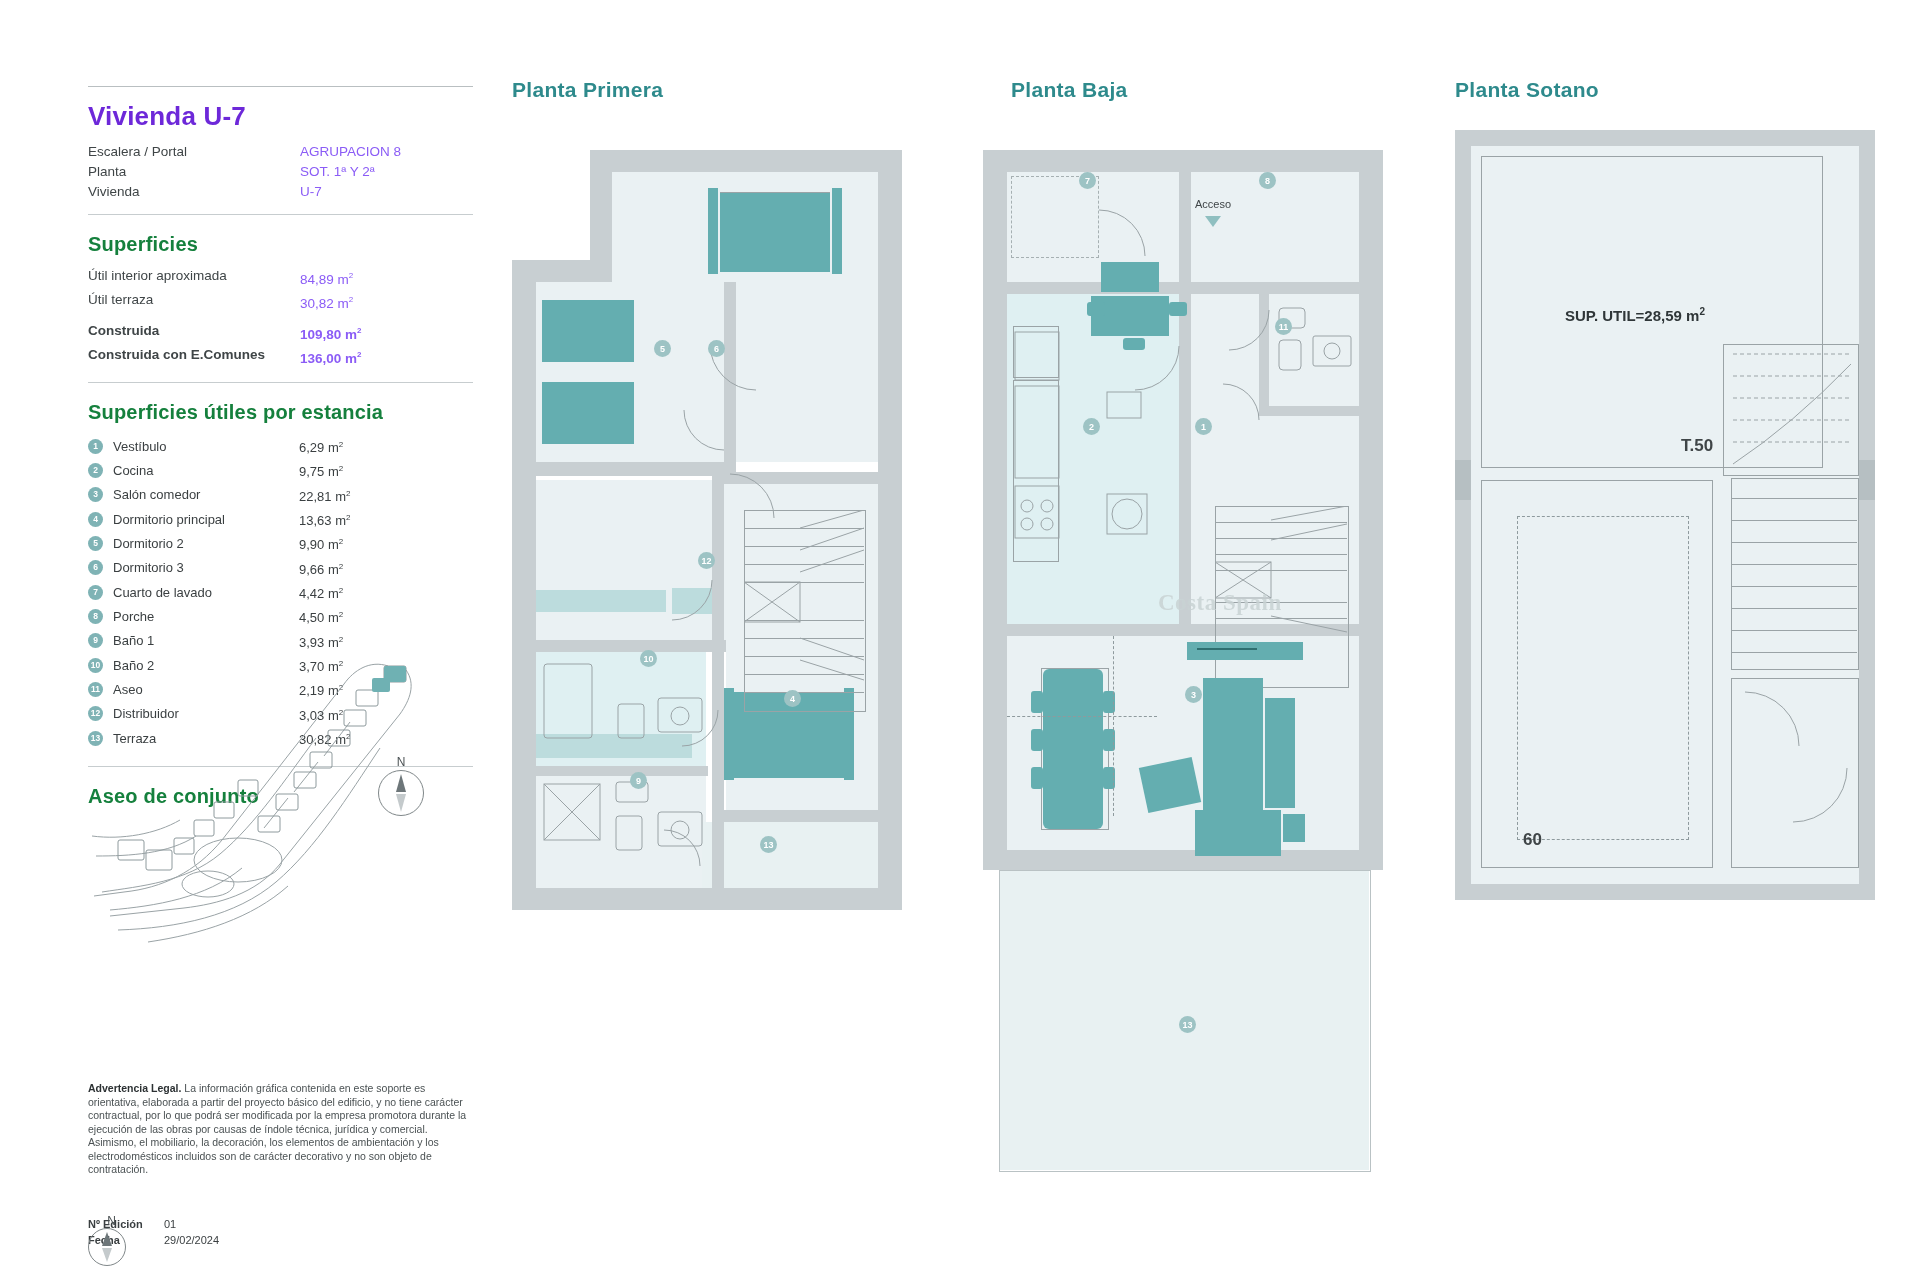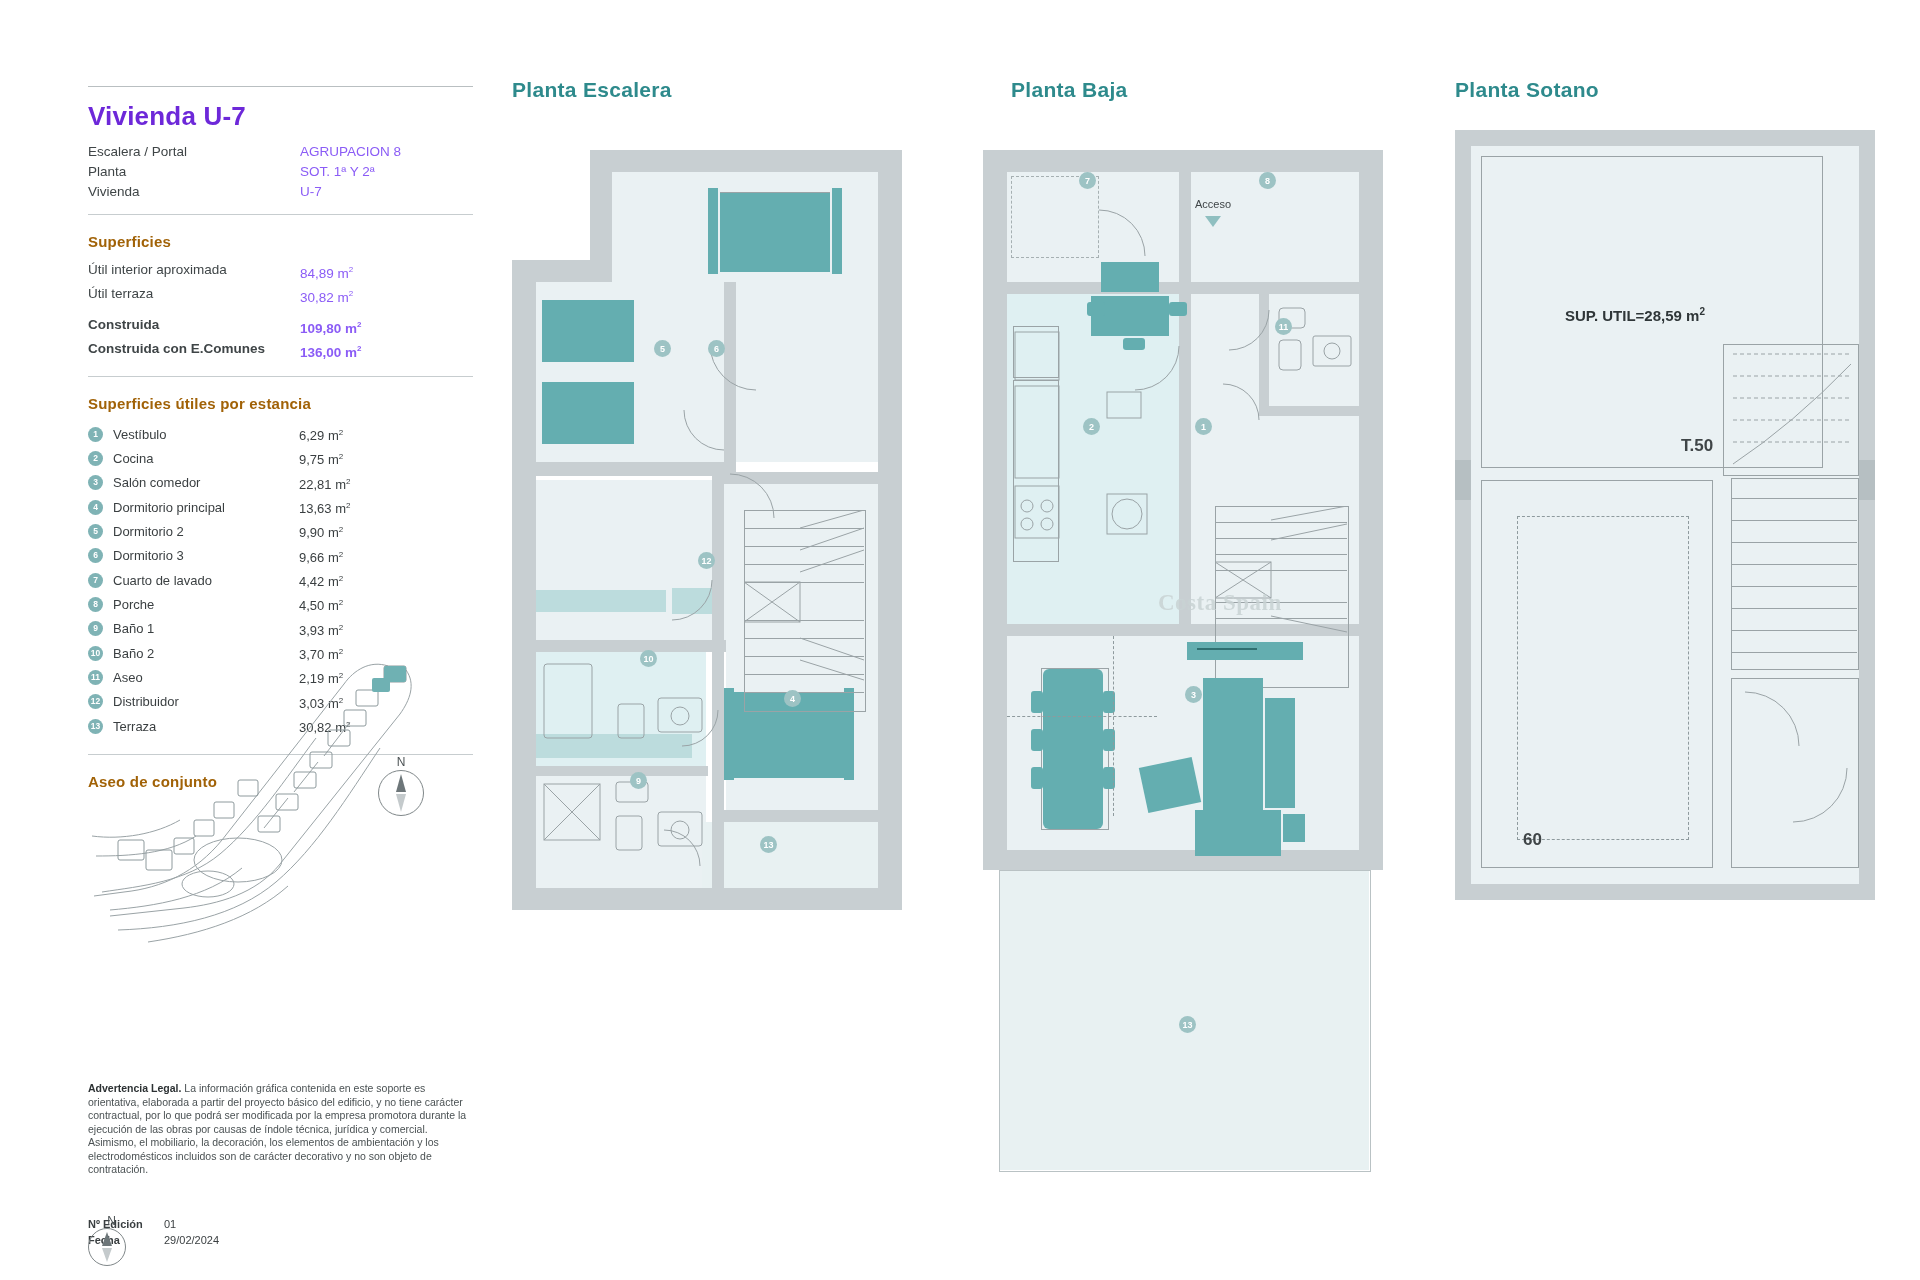--- a/index.html
+++ b/index.html
@@ -11,21 +11,21 @@
   .sheet{position:absolute;inset:0;}
 
   
   .info{position:absolute;left:88px;top:86px;width:385px;}
   .rule{height:1px;background:#b9bfc1;width:385px;}
   .rule.thin{background:#c7cdcf;}
   h1.title{
     font-size:26px;font-weight:700;color:#6d28d9;margin:14px 0 10px 0;letter-spacing:.2px;
   }
   h2.sec{
-    font-size:15px;font-weight:700;color:#a16207;margin:18px 0 10px 0;letter-spacing:.2px;
+    font-size:20px;font-weight:700;color:#15803d;margin:18px 0 10px 0;letter-spacing:.2px;
   }
   .kv{display:flex;font-size:13.5px;line-height:20px;}
   .kv .k{width:212px;color:#3f4547;}
   .kv .v{color:#8b5cf6;}
   .kv.b .k,.kv.b .v{font-weight:700;}
   .sup-list{margin-top:4px;}
   .sup-row{display:flex;align-items:center;font-size:13px;line-height:21px;}
   .bullet{
     width:15px;height:15px;border-radius:50%;background:#7fb3b5;color:#fff;
     font-size:8.5px;display:flex;align-items:center;justify-content:center;
@@ -283,21 +283,21 @@
 
   <div style="position:absolute;left:88px;top:1228px;">
     <div class="compass" style="width:38px;height:38px;">
       <div class="ring"></div>
       <div class="needle" style="border-bottom-width:14px;"></div>
       <div class="needle2" style="border-top-width:14px;"></div>
       <div class="n" style="top:-14px;left:62%;">N</div>
     </div>
   </div>
 
-  <div class="plan-title" style="left:512px;top:78px;">Planta Escalera</div>
+  <div class="plan-title" style="left:512px;top:78px;">Planta Primera</div>
   <div class="plan-title" style="left:1011px;top:78px;">Planta Baja</div>
   <div class="plan-title" style="left:1455px;top:78px;">Planta Sotano</div>
 
   <div class="plan" style="left:512px;top:150px;width:440px;height:760px;">
 
     <div class="wall" style="left:0;top:110px;width:24px;height:650px;"></div>
     <div class="wall" style="left:0;top:110px;width:110px;height:22px;"></div>
     <div class="wall" style="left:78px;top:0;width:22px;height:130px;"></div>
     <div class="wall" style="left:78px;top:0;width:310px;height:22px;"></div>
     <div class="wall" style="left:366px;top:0;width:24px;height:760px;"></div>

